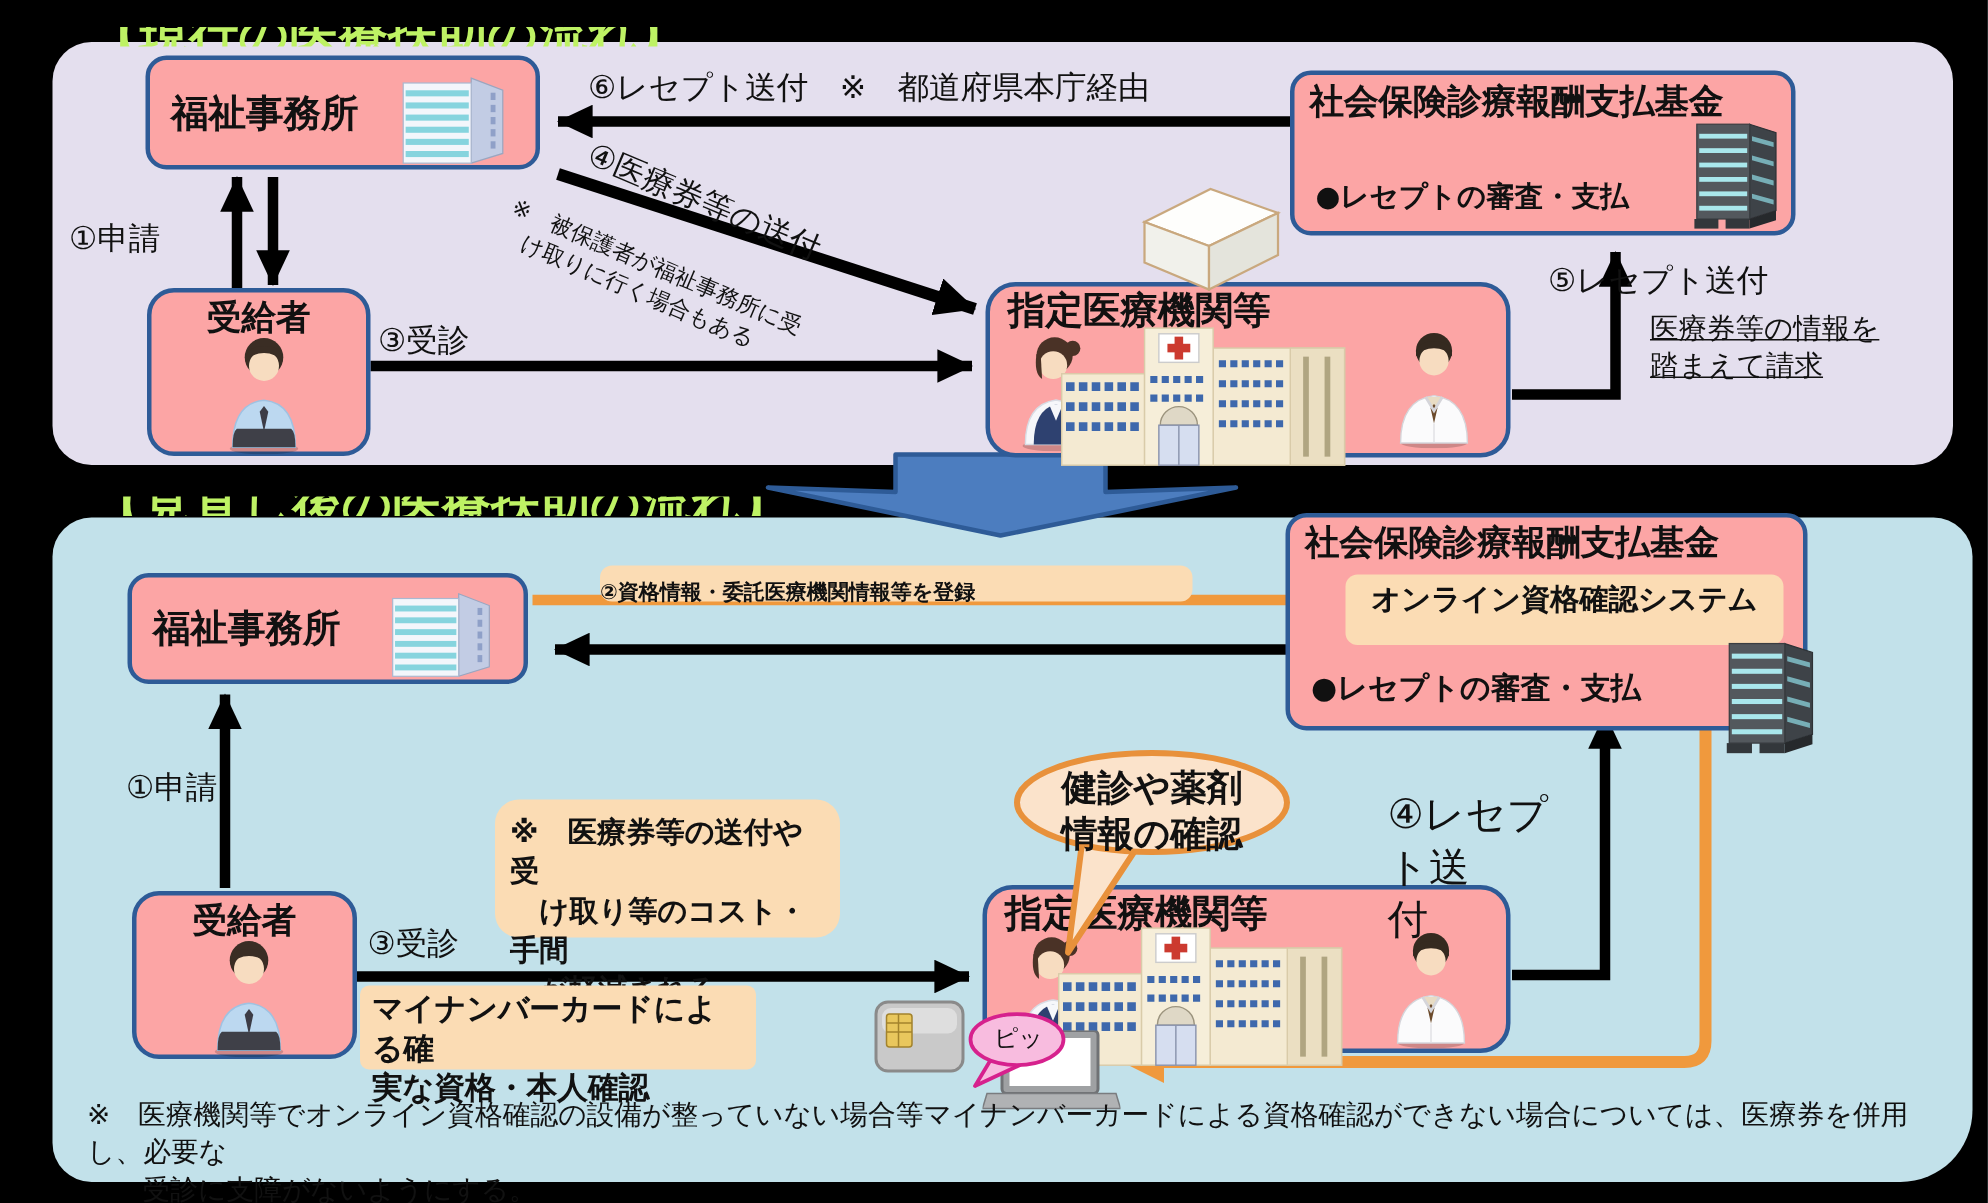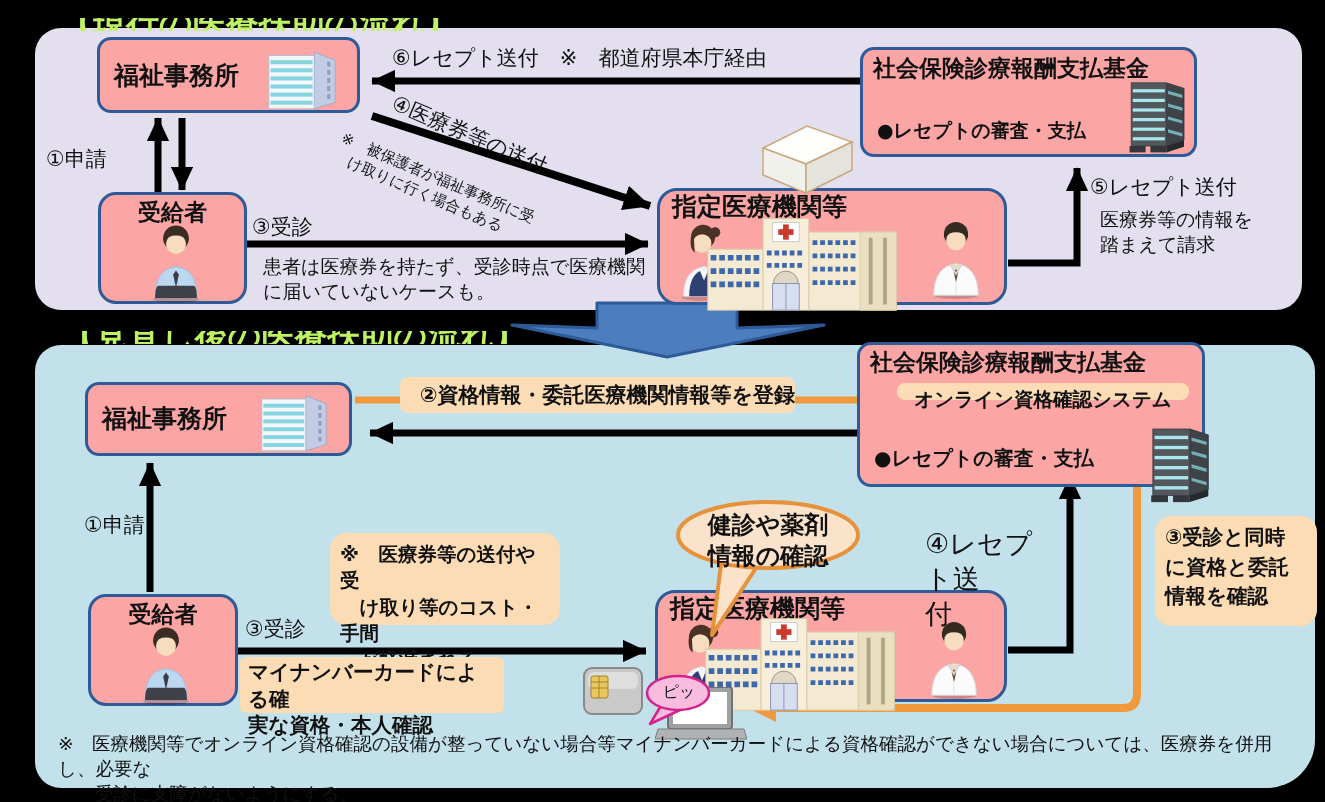--- a/index.html
+++ b/index.html
@@ -234,38 +234,36 @@
   <svg class="abs" style="left:755px;top:118px;" width="105" height="78">
       <use href="#package"></use>
     </svg>
 
   <div class="lbl" style="left:392px;top:45px;font-size:21px;">⑥レセプト送付　※　都道府県本庁経由</div>
   <div class="lbl rot" style="left:398px;top:90px;font-size:21px;">④医療券等の送付</div>
   <div class="lbl rot" style="left:346px;top:128px;font-size:15px;line-height:1.35;">※　被保護者が福祉事務所に受
 　け取りに行く場合もある</div>
   <div class="lbl" style="left:46px;top:146px;font-size:21px;">①申請</div>
   <div class="lbl" style="left:252px;top:214px;font-size:21px;">③受診</div>
-  <div class="lbl" style="left:263px;top:254px;font-size:19px;">患者は医療券を持たず、受診時点で医療機関
-に届いていないケースも。</div>
-  <div class="lbl" style="left:1090px;top:174px;font-size:21px;">⑤レセプト送付</div>
-  <div class="lbl" style="left:1100px;top:207px;font-size:19px;">医療券等の情報を
+  <div class="lbl" style="left:1032px;top:174px;font-size:21px;">⑤レセプト送付</div>
+  <div class="lbl" style="left:1100px;top:207px;font-size:19px;text-decoration:underline;">医療券等の情報を
 踏まえて請求</div>
 
   <div class="bluebox" style="left:85px;top:382px;width:267px;height:74px;">
     <div class="abs boxtitle" style="left:14px;top:20px;font-size:25px;">福祉事務所</div>
     <svg class="abs" style="left:152px;top:3px;" width="108" height="66">
         <use href="#office"></use>
       </svg>
   </div>
 
   <div class="bluebox" style="left:857px;top:342px;width:348px;height:145px;">
     <div class="abs boxtitle" style="left:10px;top:4px;font-size:23px;">社会保険診療報酬支払基金</div>
     <div class="abs b" style="left:14px;top:100px;font-size:20px;">●レセプトの審査・支払</div>
   </div>
-  <div class="peach" style="left:897px;top:383px;width:292px;height:17px;font-size:19.5px;text-align:center;line-height:34px;border-radius:8px;">オンライン資格確認システム</div>
+  <div class="peach" style="left:897px;top:383px;width:292px;height:47px;font-size:19.5px;text-align:center;line-height:34px;border-radius:8px;">オンライン資格確認システム</div>
   <svg class="abs" style="left:1140px;top:424px;" width="82" height="84">
       <use href="#darkbuilding"></use>
     </svg>
 
   <div class="bluebox" style="left:88px;top:594px;width:150px;height:112px;border-radius:18px;">
     <div class="abs boxtitle" style="left:0;top:4px;width:100%;text-align:center;font-size:23px;">受給者</div>
     <svg class="abs" style="left:42px;top:28px;" width="66" height="80">
         <use href="#man"></use>
       </svg>
   </div>
@@ -276,39 +274,36 @@
         <use href="#receptionist"></use>
       </svg>
     <svg class="abs" style="left:44px;top:20px;" width="200" height="100">
         <use href="#hospital"></use>
       </svg>
     <svg class="abs" style="left:266px;top:28px;" width="60" height="78">
         <use href="#doctor"></use>
       </svg>
   </div>
 
-  <div class="peach" style="left:400px;top:377px;width:395px;height:36px;font-size:21px;text-align:right;line-height:36px;border-radius:8px;">②資格情報・委託医療機関情報等を登録</div>
+  <div class="peach" style="left:400px;top:377px;width:395px;height:24px;font-size:14px;text-align:left;line-height:36px;border-radius:8px;">②資格情報・委託医療機関情報等を登録</div>
   <div class="lbl" style="left:84px;top:512px;font-size:21px;">①申請</div>
 
   <div class="peach" style="left:330px;top:533px;width:230px;height:92px;padding:9px 10px;font-size:19.5px;line-height:1.35;border-radius:16px;">※　医療券等の送付や受
 　け取り等のコスト・手間
 　が軽減される。</div>
 
   <svg class="abs" style="left:660px;top:495px;" width="230" height="150">
     <polygon points="62,62 98,70 52,140" fill="#FBE3CB" stroke="#E8913B" stroke-width="4" stroke-linejoin="round"></polygon>
     <ellipse cx="108" cy="40" rx="90" ry="33" fill="#FBE3CB" stroke="#E8913B" stroke-width="4"></ellipse>
   </svg>
   <div class="lbl b" style="left:685px;top:510px;width:166px;text-align:center;font-size:24px;">健診や薬剤
 情報の確認</div>
 
   <div class="lbl" style="left:925px;top:526px;font-size:27px;width:120px;">④レセプト送
 付</div>
-  <div class="peach" style="left:1155px;top:516px;width:162px;height:110px;padding:7px 10px;font-size:20.5px;line-height:1.45;border-radius:16px;">③受診と同時
-に資格と委託
-情報を確認</div>
 
   <div class="lbl" style="left:245px;top:616px;font-size:21px;">③受診</div>
   <div class="peach" style="left:240px;top:657px;width:264px;height:56px;padding:2px 8px;font-size:20.5px;line-height:1.3;border-radius:6px;">マイナンバーカードによる確
 実な資格・本人確認</div>
 
   <svg class="abs" style="left:582px;top:660px;" width="62" height="60">
       <use href="#iccard"></use>
     </svg>
   <svg class="abs" style="left:655px;top:687px;" width="92" height="56">
       <use href="#laptop"></use>

